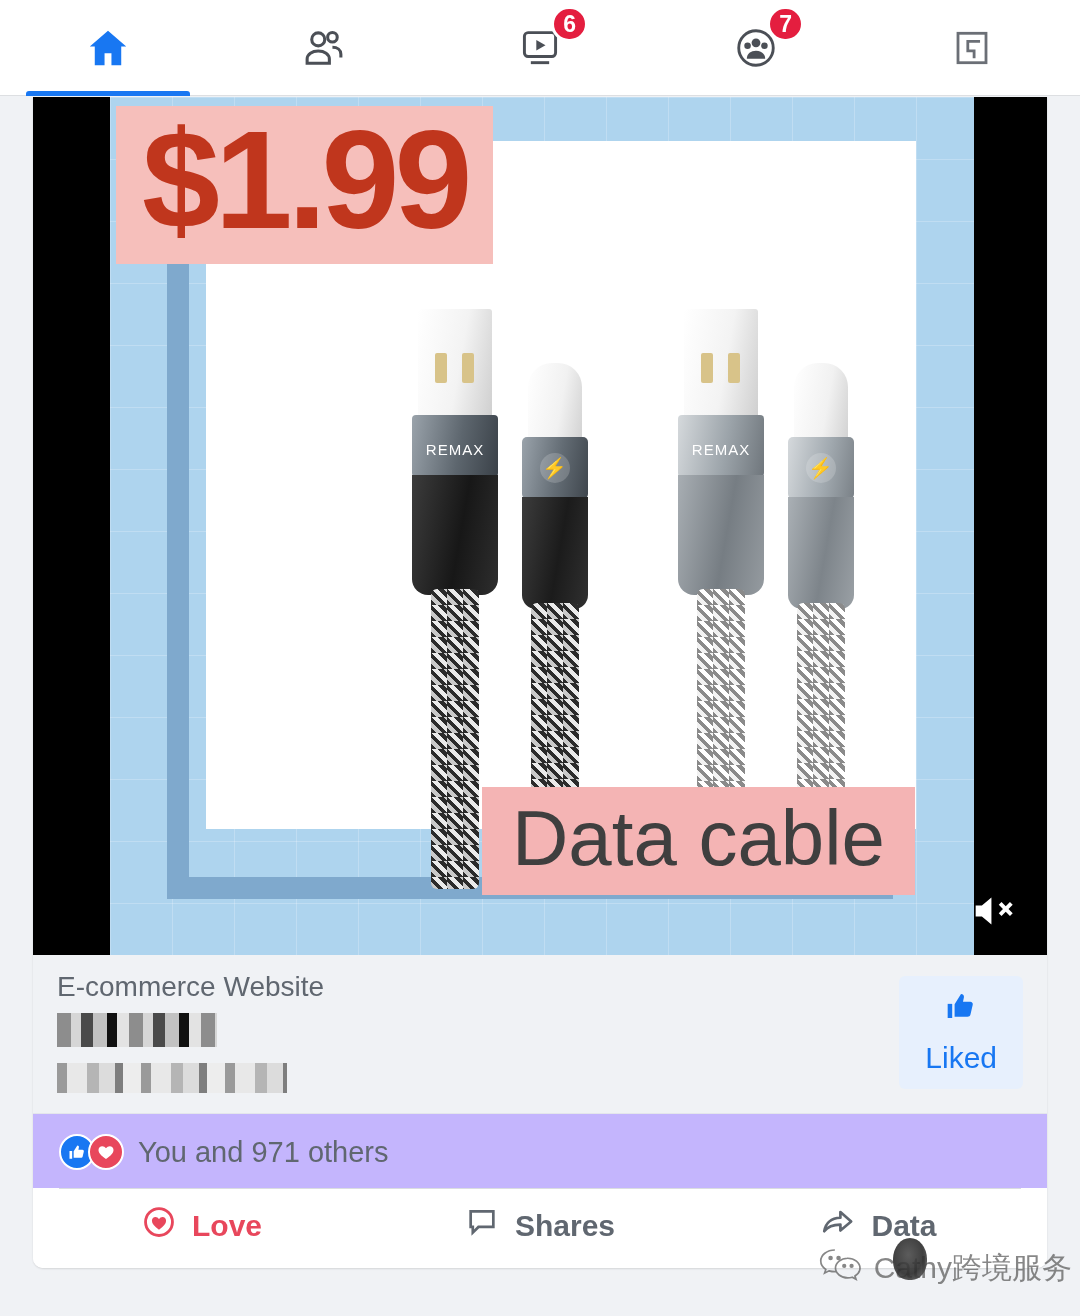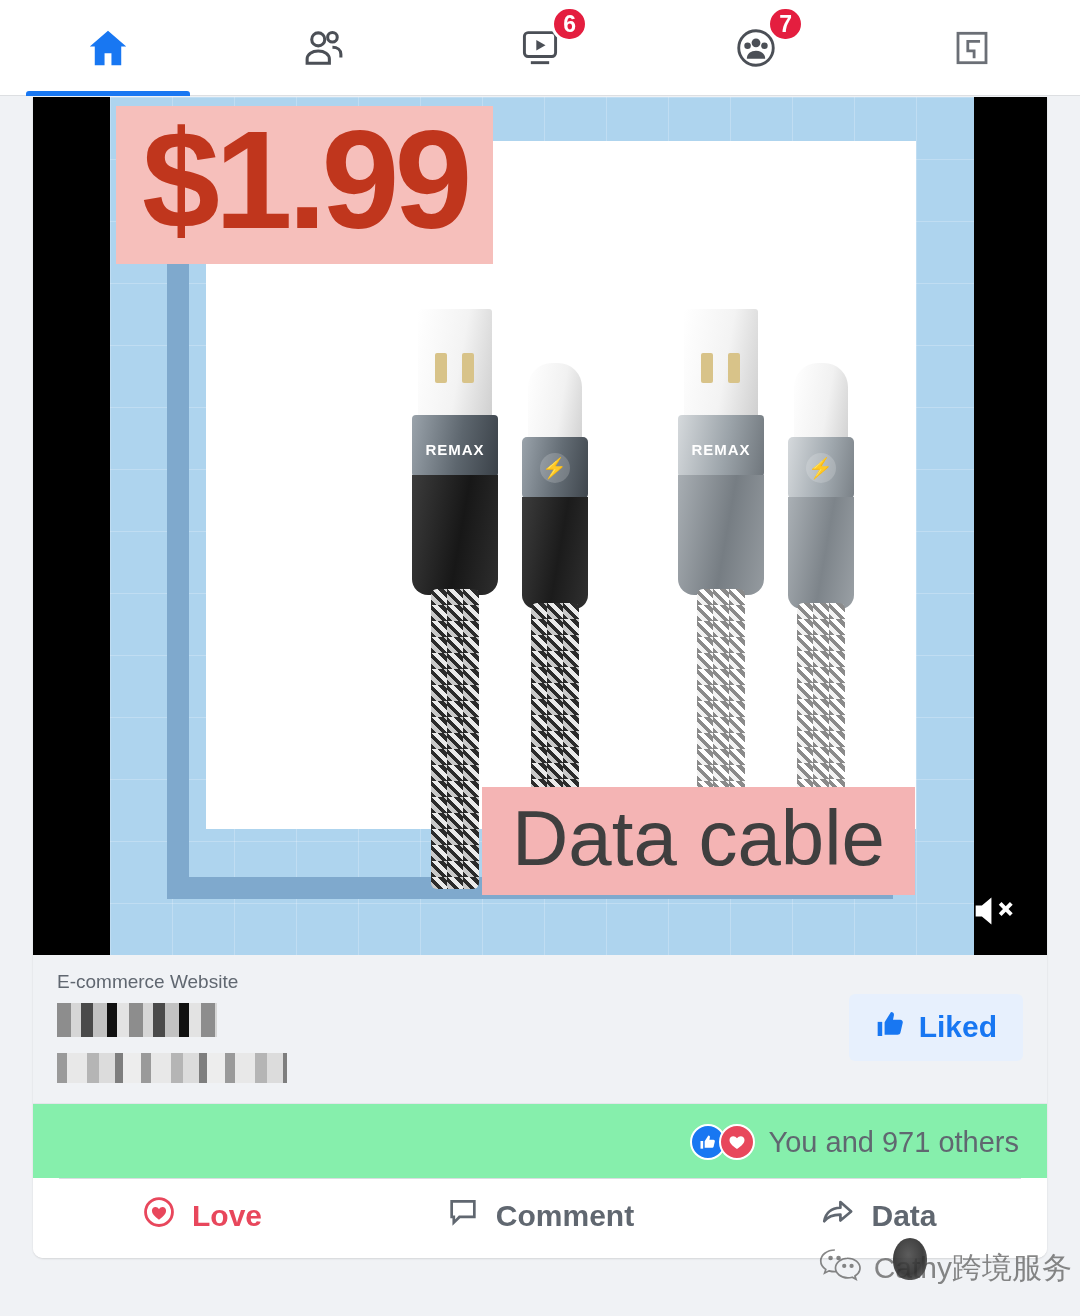--- a/index.html
+++ b/index.html
@@ -103,21 +103,21 @@
     content:""; position:absolute; top:44px; width:12px; height:30px;
     background:#d8c389; border-radius:2px;
   }
   .usb-head::before { left: 17px; }
   .usb-head::after  { left: 44px; }
   .usb-collar {
     position: absolute; width: 86px; height: 62px; border-radius: 4px;
   }
   .usb-collar .brand {
     position: absolute; left: 0; right: 0; top: 26px;
-    text-align: center; color: #fff; font-size: 15px; font-weight: bold;
+    text-align: center; color: #fff; font-size: 15px; font-weight: normal;
     letter-spacing: 1px; font-family: "Liberation Sans", sans-serif;
   }
   .usb-body {
     position: absolute; width: 86px; height: 120px;
     border-radius: 0 0 16px 16px;
   }
   .typec-head {
     position: absolute; width: 54px; height: 78px; border-radius: 24px 24px 4px 4px;
     background: linear-gradient(100deg,#ffffff 0%,#f1f1f1 60%,#d2d2d2 100%);
   }
@@ -178,49 +178,50 @@
   
   .page-info {
     position: relative;
     background: #f0f2f5;
     padding: 16px 24px 20px 24px;
     display: flex; align-items: flex-start;
     min-height: 125px;
     border-bottom: 1px solid #e4e6eb;
   }
   .page-info .left { flex: 1; }
-  .site-label { font-size: 19px; color: #606770; margin-bottom: 10px; }
+  .site-label { font-size: 28px; color: #606770; margin-bottom: 10px; }
   .mosaic { display: block; }
   .mosaic.l1 { width: 160px; height: 34px; margin-bottom: 16px; }
   .mosaic.l2 { width: 230px; height: 30px; }
   .mosaic.l1 {
     background-image:
       repeating-linear-gradient(90deg,#8d8d8d 0 14px,#d6d6d6 14px 24px,#4a4a4a 24px 36px,#c2c2c2 36px 50px,#111 50px 60px,#e3e3e3 60px 72px);
     background-size: 72px 100%;
   }
   .mosaic.l2 {
     background-image:
       repeating-linear-gradient(90deg,#9a9a9a 0 10px,#e8e8e8 10px 30px,#b5b5b5 30px 42px,#dcdcdc 42px 58px,#7e7e7e 58px 66px,#ededed 66px 84px);
     background-size: 84px 100%;
   }
   .liked-btn {
     background: #e7f0fd;
     border-radius: 6px;
     padding: 14px 26px;
     display: flex; align-items: center; gap: 12px;
-    color: #1877f2; font-size: 30px; font-weight: bold;
+    color: #1877f2; font-size: 30px; font-weight: normal;
     cursor: pointer;
     align-self: center;
+    flex-direction: column;
   }
 
   
   .reactions {
-    display: flex; align-items: center; justify-content: flex-end;
+    display: flex; align-items: center; justify-content: flex-start;
     padding: 20px 28px 18px 26px;
-    background: #86efac;
+    background: #c4b5fd;
   }
   .react-left { display: flex; align-items: center; gap: 14px; }
   .react-pills { display: flex; align-items: center; }
   .pill {
     width: 36px; height: 36px; border-radius: 50%;
     display: flex; align-items: center; justify-content: center;
     border: 2px solid #fff; color: #fff; font-size: 20px;
   }
   .pill.like { background: #1877f2; }
   .pill.love { background: #e8475c; margin-left: -7px; }
@@ -425,21 +426,21 @@
       </span>
       <span>Love</span>
     </div>
 
     <div class="action">
       <span>
         <svg width="34" height="34" viewBox="0 0 24 24" fill="none" stroke="#606770" stroke-width="1.9">
           <path d="M4 4.5 h16 v11 H9.5 L5.5 19.5 V15.5 H4 Z"></path>
         </svg>
       </span>
-      <span>Comment</span>
+      <span>Shares</span>
     </div>
 
     <div class="action">
       <span>
         <svg width="36" height="34" viewBox="0 0 24 24" fill="none" stroke="#606770" stroke-width="1.9" stroke-linejoin="round">
           <path d="M3 18.5 C4.2 11.8 8.6 9.2 14.4 9 V5 L22 11.6 L14.4 18 v-4.2 C9.6 13.8 5.6 15 3 18.5 Z"></path>
         </svg>
       </span>
       <span>Data</span>
     </div>

